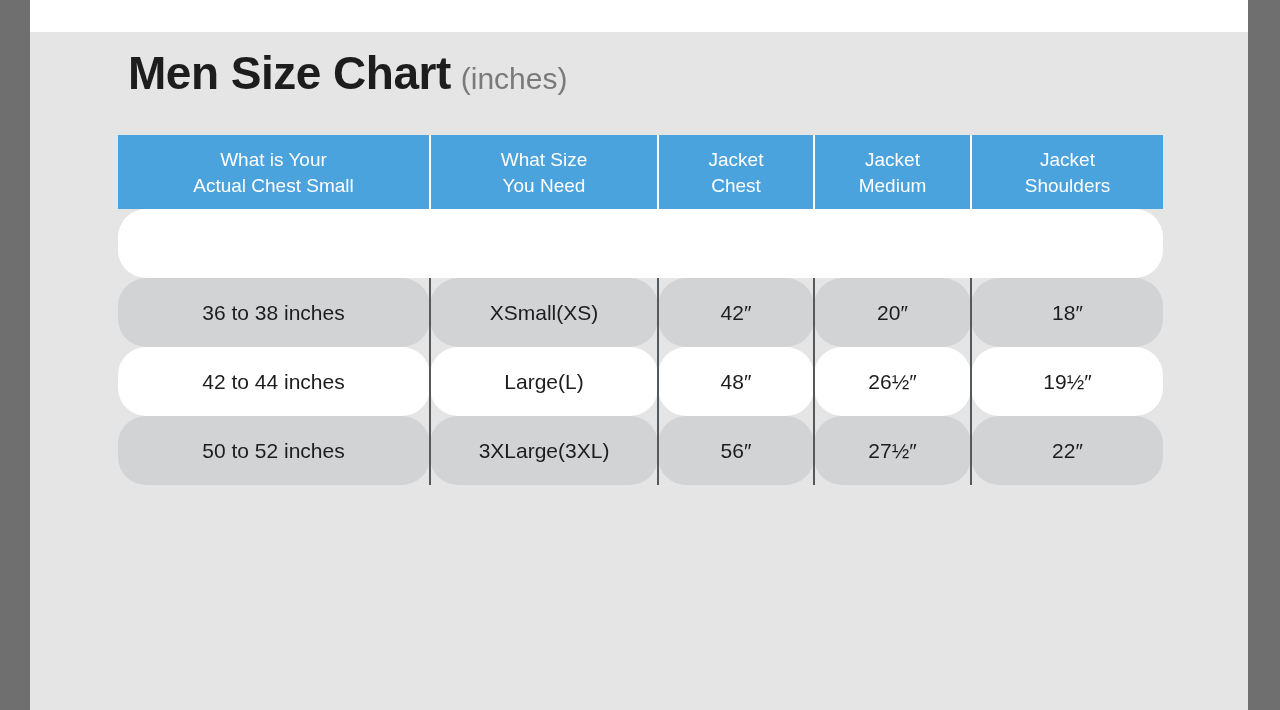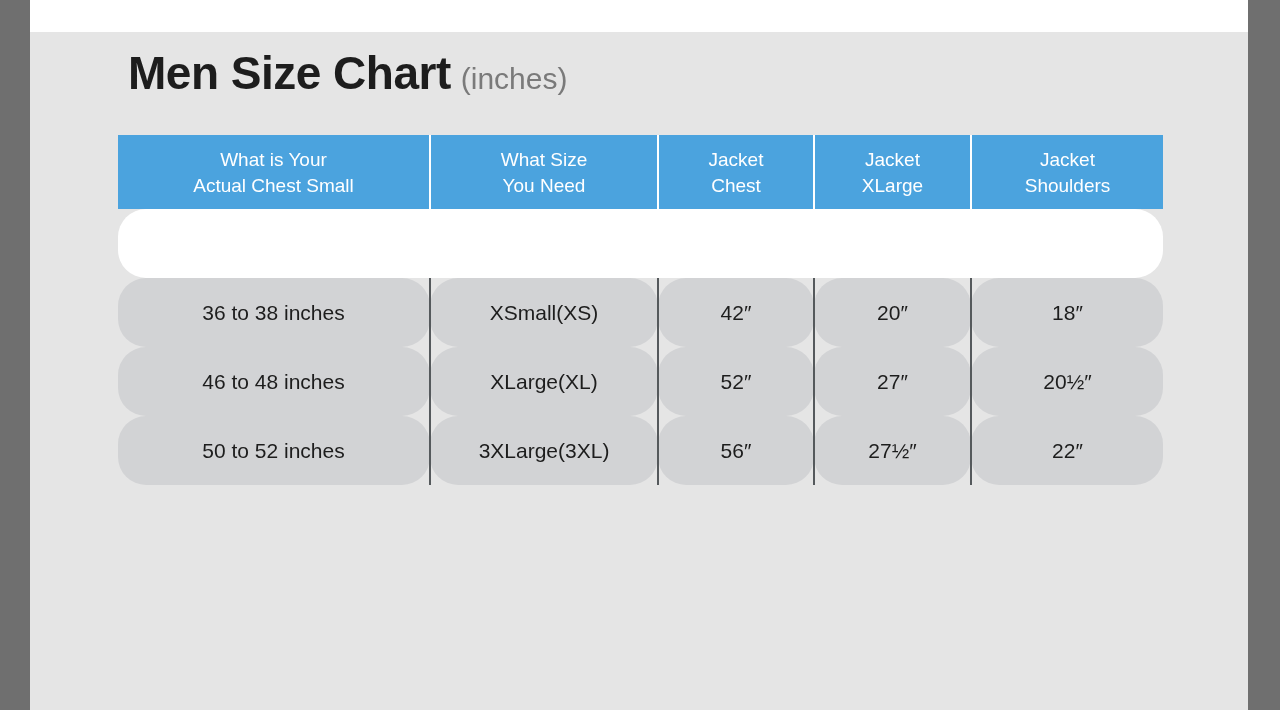--- a/index.html
+++ b/index.html
@@ -148,46 +148,46 @@
         <th>
           <span>What Size</span><br>
           <span>You Need</span>
         </th>
         <th>
           <span>Jacket</span><br>
           <span>Chest</span>
         </th>
         <th>
           <span>Jacket</span><br>
-          <span>XLarge</span>
+          <span>Medium</span>
         </th>
         <th>
           <span>Jacket</span><br>
           <span>Shoulders</span>
         </th>
       </tr>
     </thead>
     <tbody>
       <tr class="spacer-row">
         <td colspan="5"></td>
       </tr>
 
       <tr class="row-shaded">
         <td>36 to 38 inches</td>
         <td>XSmall(XS)</td>
         <td>42″</td>
         <td>20″</td>
         <td>18″</td>
       </tr>
-      <tr class="row-shaded">
-        <td>46 to 48 inches</td>
-        <td>XLarge(XL)</td>
-        <td>52″</td>
-        <td>27″</td>
-        <td>20½″</td>
+      <tr class="row-plain">
+        <td>42 to 44 inches</td>
+        <td>Large(L)</td>
+        <td>48″</td>
+        <td>26½″</td>
+        <td>19½″</td>
       </tr>
       <tr class="row-shaded">
         <td>50 to 52 inches</td>
         <td>3XLarge(3XL)</td>
         <td>56″</td>
         <td>27½″</td>
         <td>22″</td>
       </tr>
     </tbody>
   </table>

